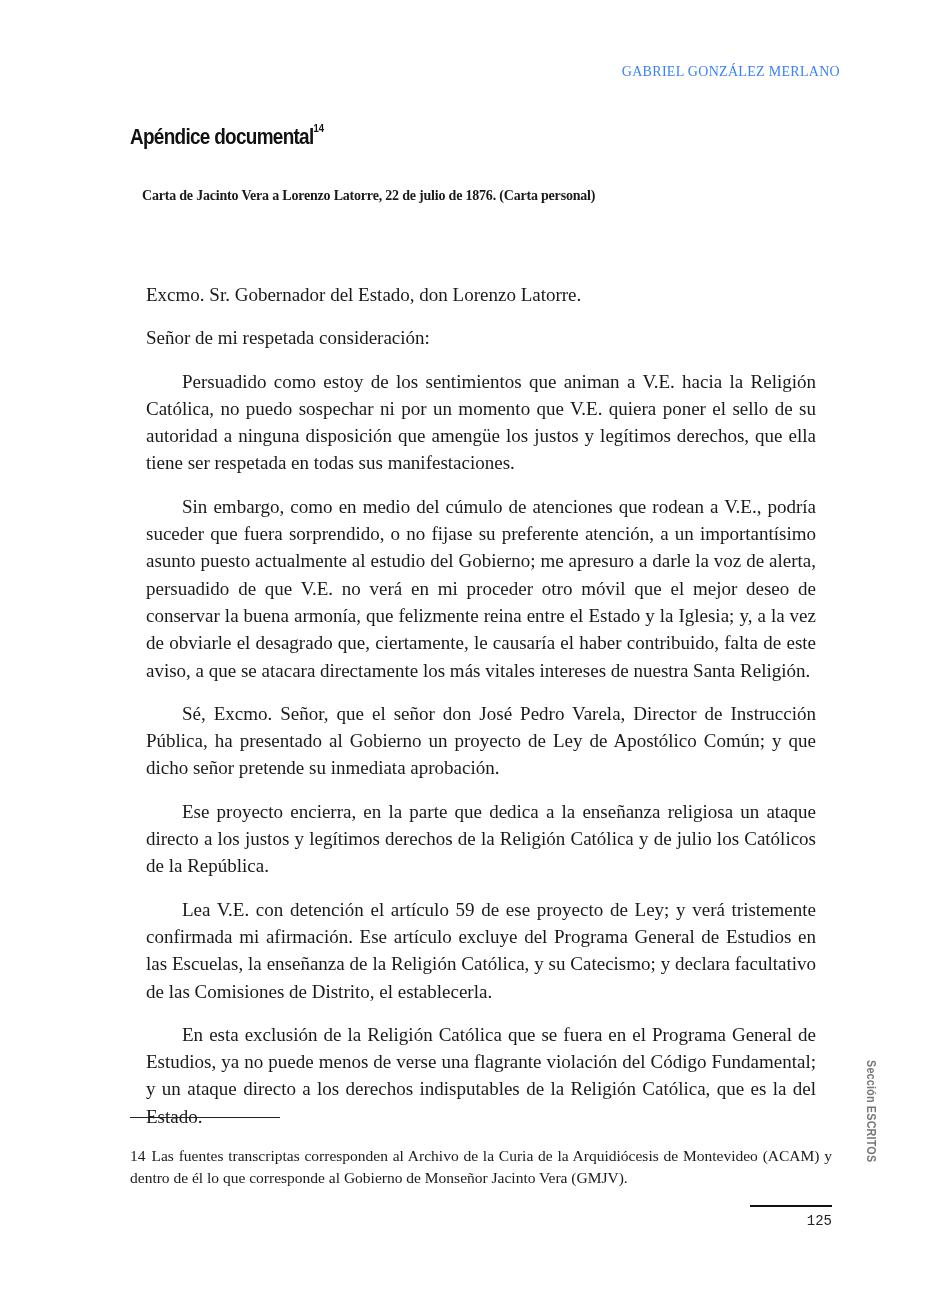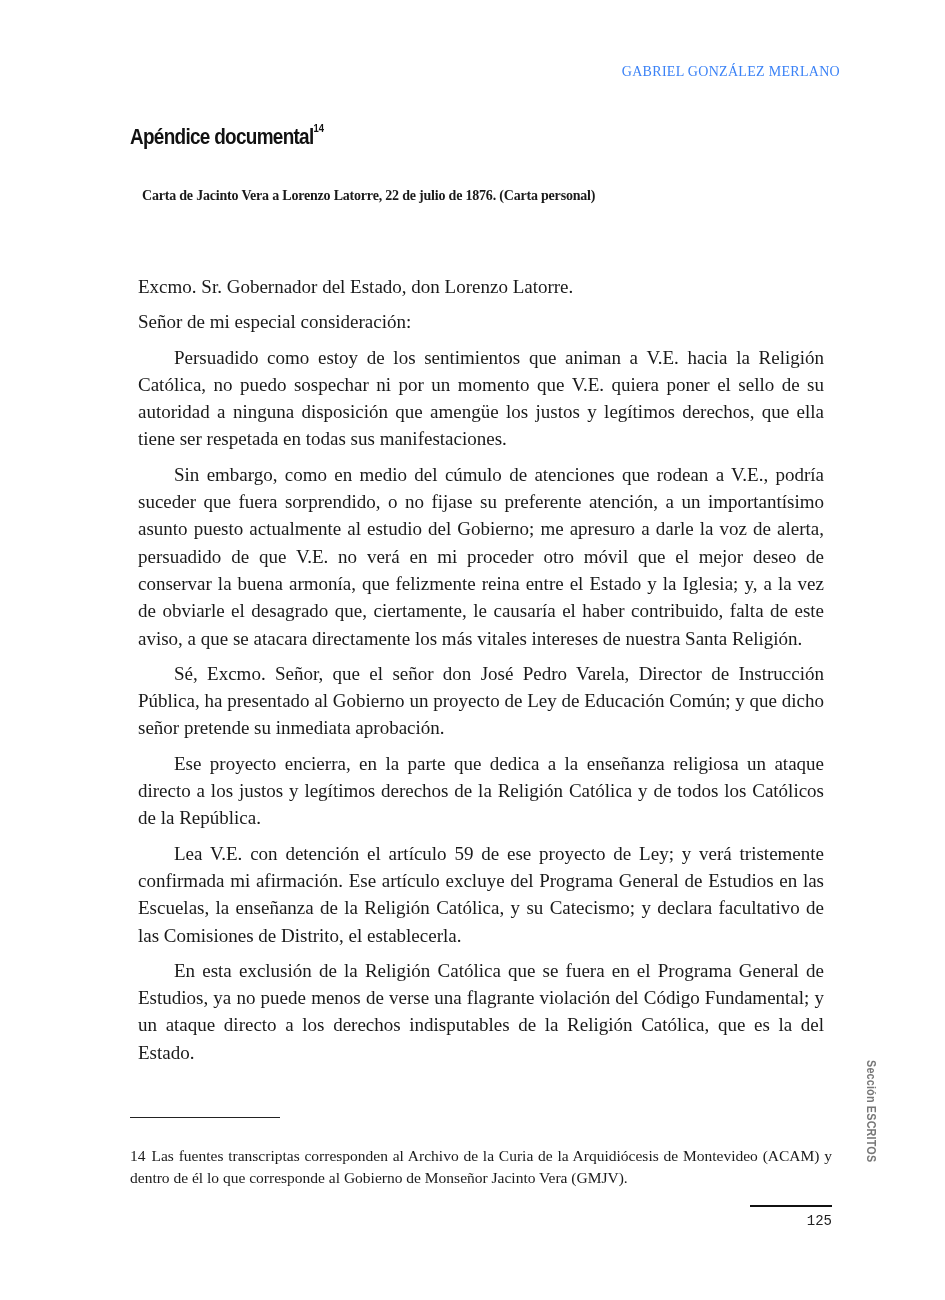--- a/index.html
+++ b/index.html
@@ -17,21 +17,21 @@
     .doc-heading {
       position: absolute; top: 182px; left: 130px; width: 710px;
       font-family: "Liberation Serif", serif; font-size: 14px; line-height: 27px; margin-left: 12px;
     }
     .doc-heading .title { font-weight: bold; letter-spacing: -0.2px; }
     .body-text {
       position: absolute; top: 265px; left: 130px; width: 702px;
       font-family: "Liberation Serif", serif; font-size: 19px; line-height: 27.3px;
       text-align: justify; hyphens: manual;
     }
-    .body-text p { margin: 8px; }
+    .body-text p { margin: 16px; }
     .body-text p.indent { text-indent: 36px; }
     .fn-rule {
       position: absolute; top: 1117px; left: 130px; width: 150px; height: 1px; background: #222;
     }
     .footnote {
       position: absolute; top: 1125px; left: 130px; width: 702px;
       font-family: "Liberation Serif", serif; font-size: 15.5px; line-height: 22px; text-align: justify; margin-top: 20px;
     }
     .footnote .num { margin-right: 6px; }
     .folio-rule {
@@ -54,25 +54,25 @@
 <div class="running-head">GABRIEL GONZÁLEZ MERLANO</div>
 
 <div class="section-title"><span>Apéndice documental</span><sup>14</sup></div>
 
 <div class="doc-heading">
   <div class="title">Carta de Jacinto Vera a Lorenzo Latorre, 22 de julio de 1876. (Carta personal)</div>
 </div>
 
 <div class="body-text">
   <p>Excmo. Sr. Gobernador del Estado, don Lorenzo Latorre.</p>
-  <p>Señor de mi especial consideración:</p>
+  <p>Señor de mi respetada consideración:</p>
   <p class="indent">Persuadido como estoy de los sentimientos que animan a V.E. hacia la Reli­gión Católica, no puedo sospechar ni por un momento que V.E. quiera poner el sello de su autoridad a ninguna disposición que amengüe los justos y legítimos derechos, que ella tiene ser respetada en todas sus manifestaciones.</p>
   <p class="indent">Sin embargo, como en medio del cúmulo de atenciones que rodean a V.E., podría suceder que fuera sorprendido, o no fijase su preferente atención, a un importantísimo asunto puesto actualmente al estudio del Gobierno; me apresuro a darle la voz de alerta, persuadido de que V.E. no verá en mi proceder otro móvil que el mejor deseo de conservar la buena armonía, que felizmente reina entre el Estado y la Iglesia; y, a la vez de obviarle el desagrado que, ciertamente, le causa­ría el haber contribuido, falta de este aviso, a que se atacara directamente los más vitales intereses de nuestra Santa Religión.</p>
-  <p class="indent">Sé, Excmo. Señor, que el señor don José Pedro Varela, Director de Instruc­ción Pública, ha presentado al Gobierno un proyecto de Ley de Educación Co­mún; y que dicho señor pretende su inmediata aprobación.</p>
-  <p class="indent">Ese proyecto encierra, en la parte que dedica a la enseñanza religiosa un ata­que directo a los justos y legítimos derechos de la Religión Católica y de todos los Católicos de la República.</p>
+  <p class="indent">Sé, Excmo. Señor, que el señor don José Pedro Varela, Director de Instruc­ción Pública, ha presentado al Gobierno un proyecto de Ley de Apostólico Co­mún; y que dicho señor pretende su inmediata aprobación.</p>
+  <p class="indent">Ese proyecto encierra, en la parte que dedica a la enseñanza religiosa un ata­que directo a los justos y legítimos derechos de la Religión Católica y de julio los Católicos de la República.</p>
   <p class="indent">Lea V.E. con detención el artículo 59 de ese proyecto de Ley; y verá triste­mente confirmada mi afirmación. Ese artículo excluye del Programa General de Estudios en las Escuelas, la enseñanza de la Religión Católica, y su Catecismo; y declara facultativo de las Comisiones de Distrito, el establecerla.</p>
   <p class="indent">En esta exclusión de la Religión Católica que se fuera en el Programa General de Estudios, ya no puede menos de verse una flagrante violación del Código Fundamental; y un ataque directo a los derechos indisputables de la Religión Católica, que es la del Estado.</p>
 </div>
 
 <div class="fn-rule"></div>
 <div class="footnote"><span class="num">14</span><span>Las fuentes transcriptas corresponden al Archivo de la Curia de la Arquidiócesis de Montevi­deo (ACAM) y dentro de él lo que corresponde al Gobierno de Monseñor Jacinto Vera (GMJV).</span></div>
 
 <div class="folio-rule"></div>
 <div class="folio">125</div>
 

